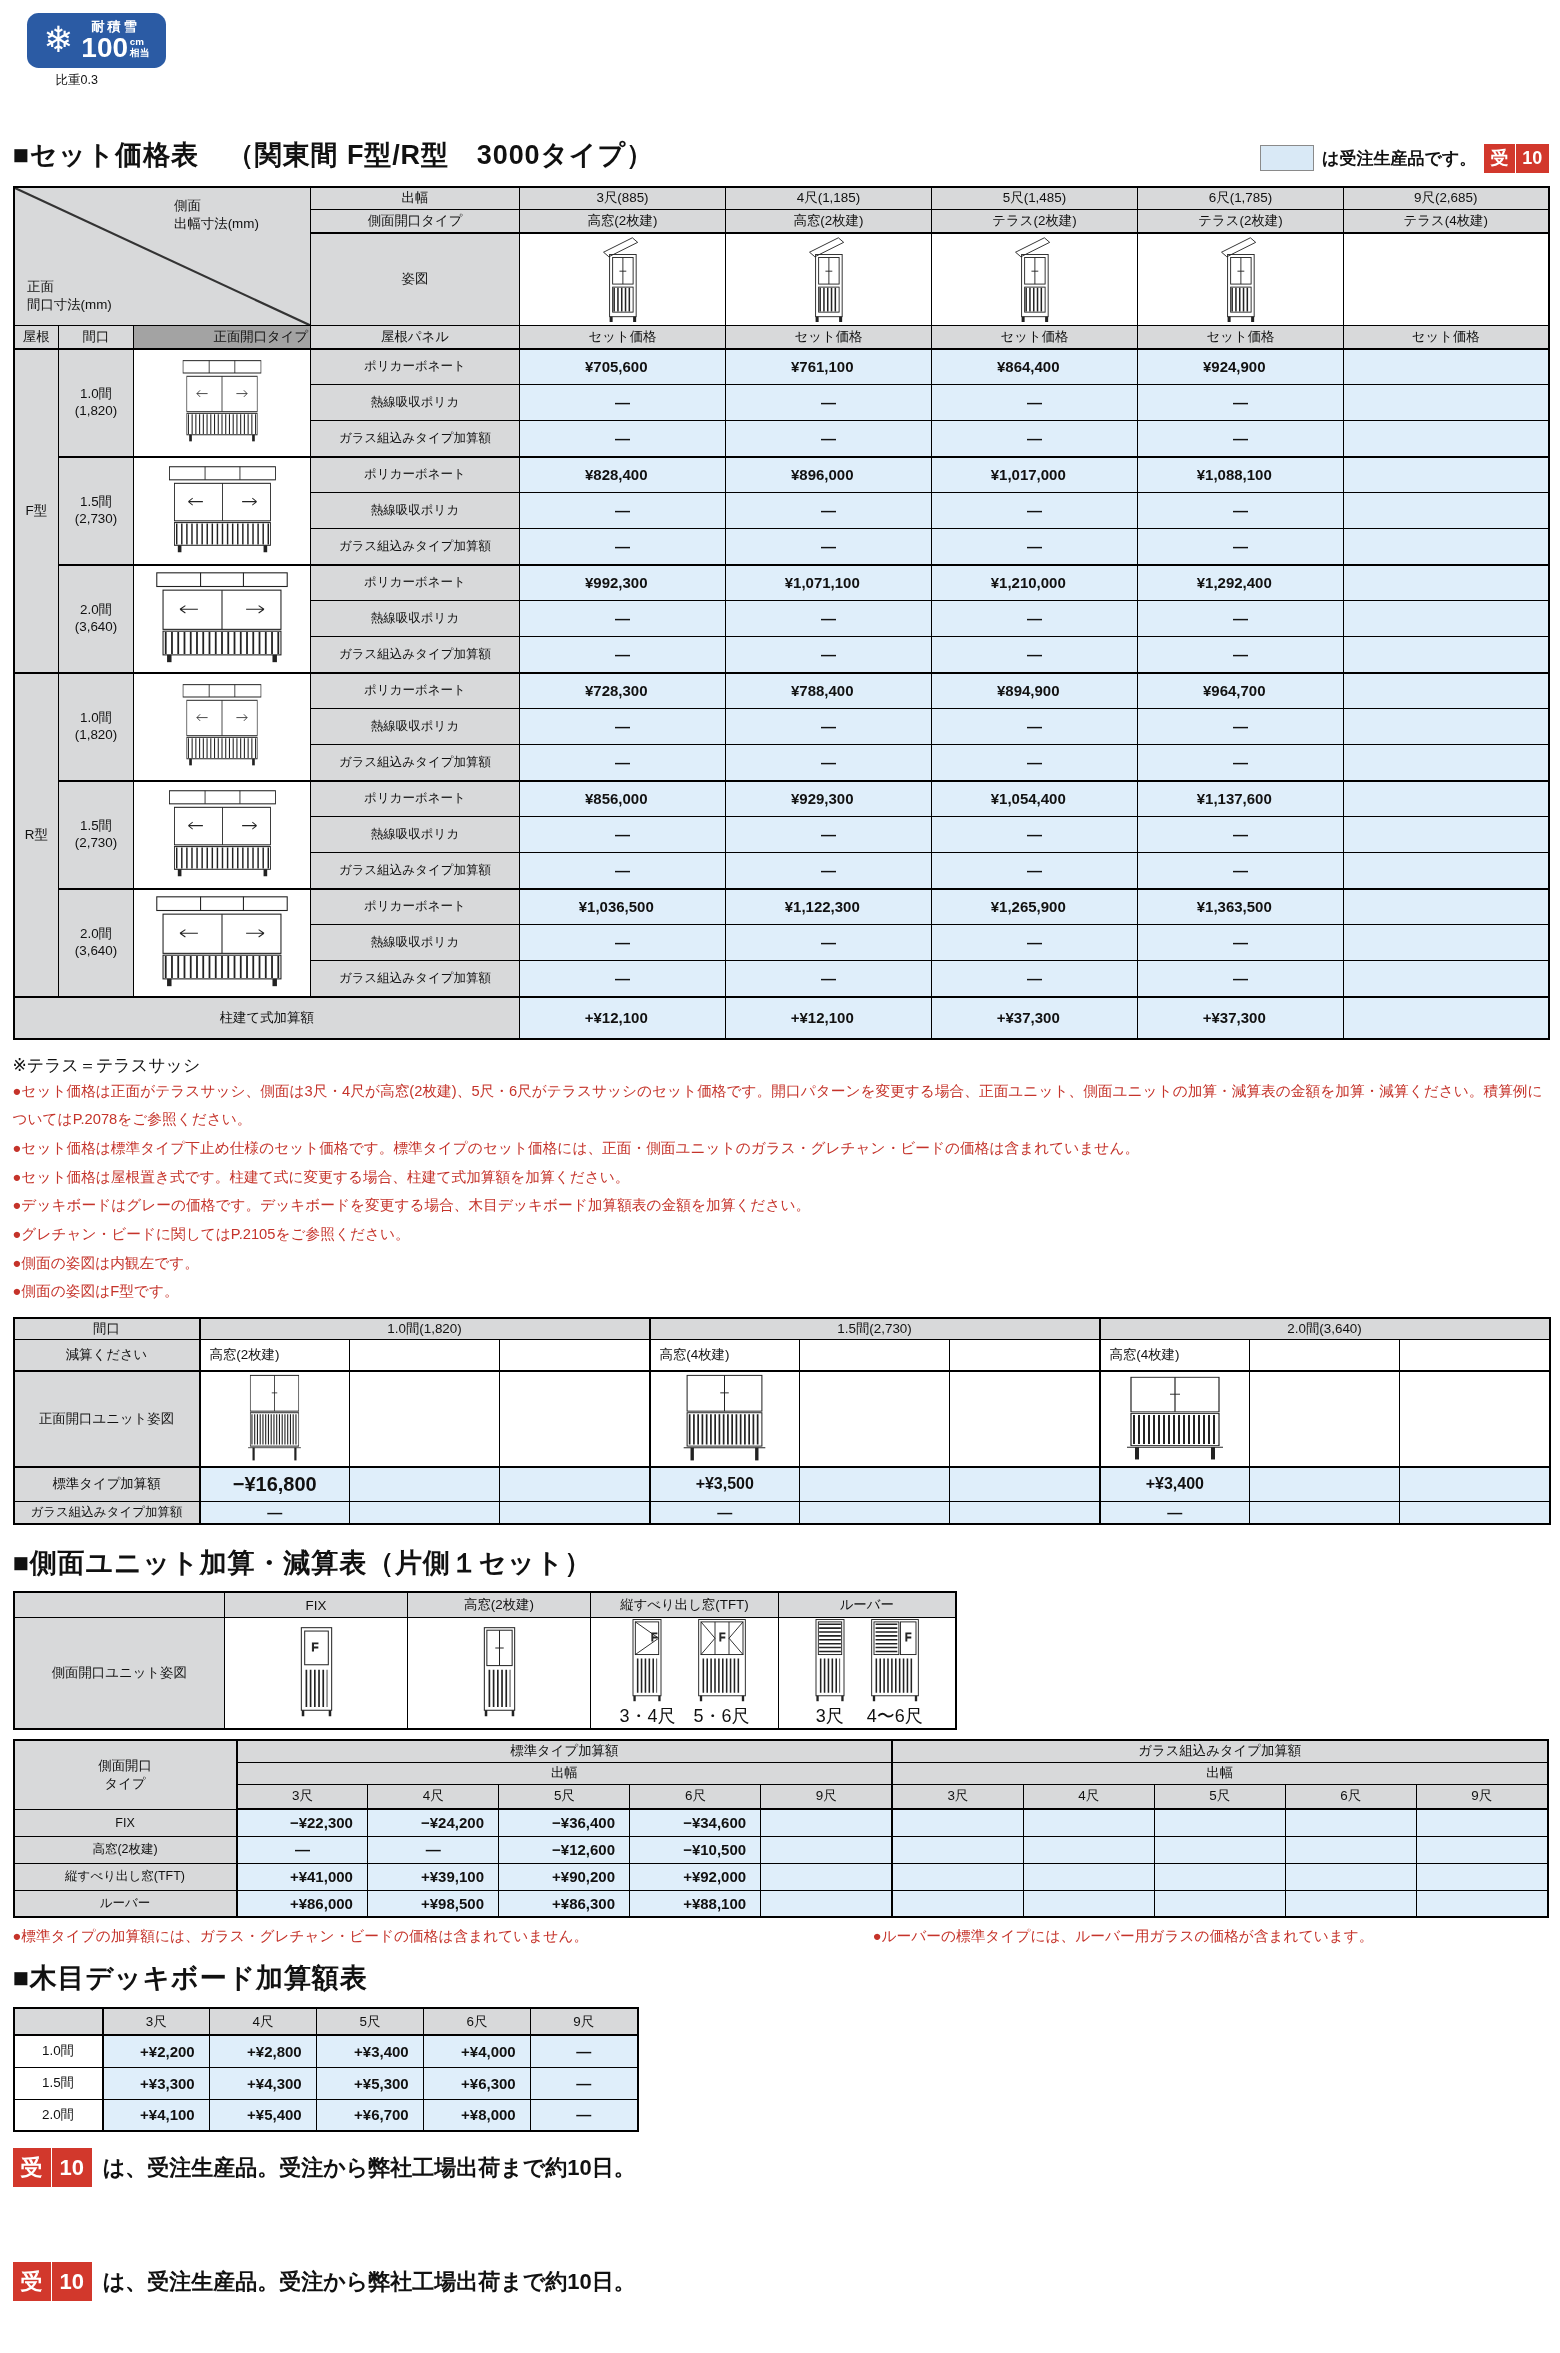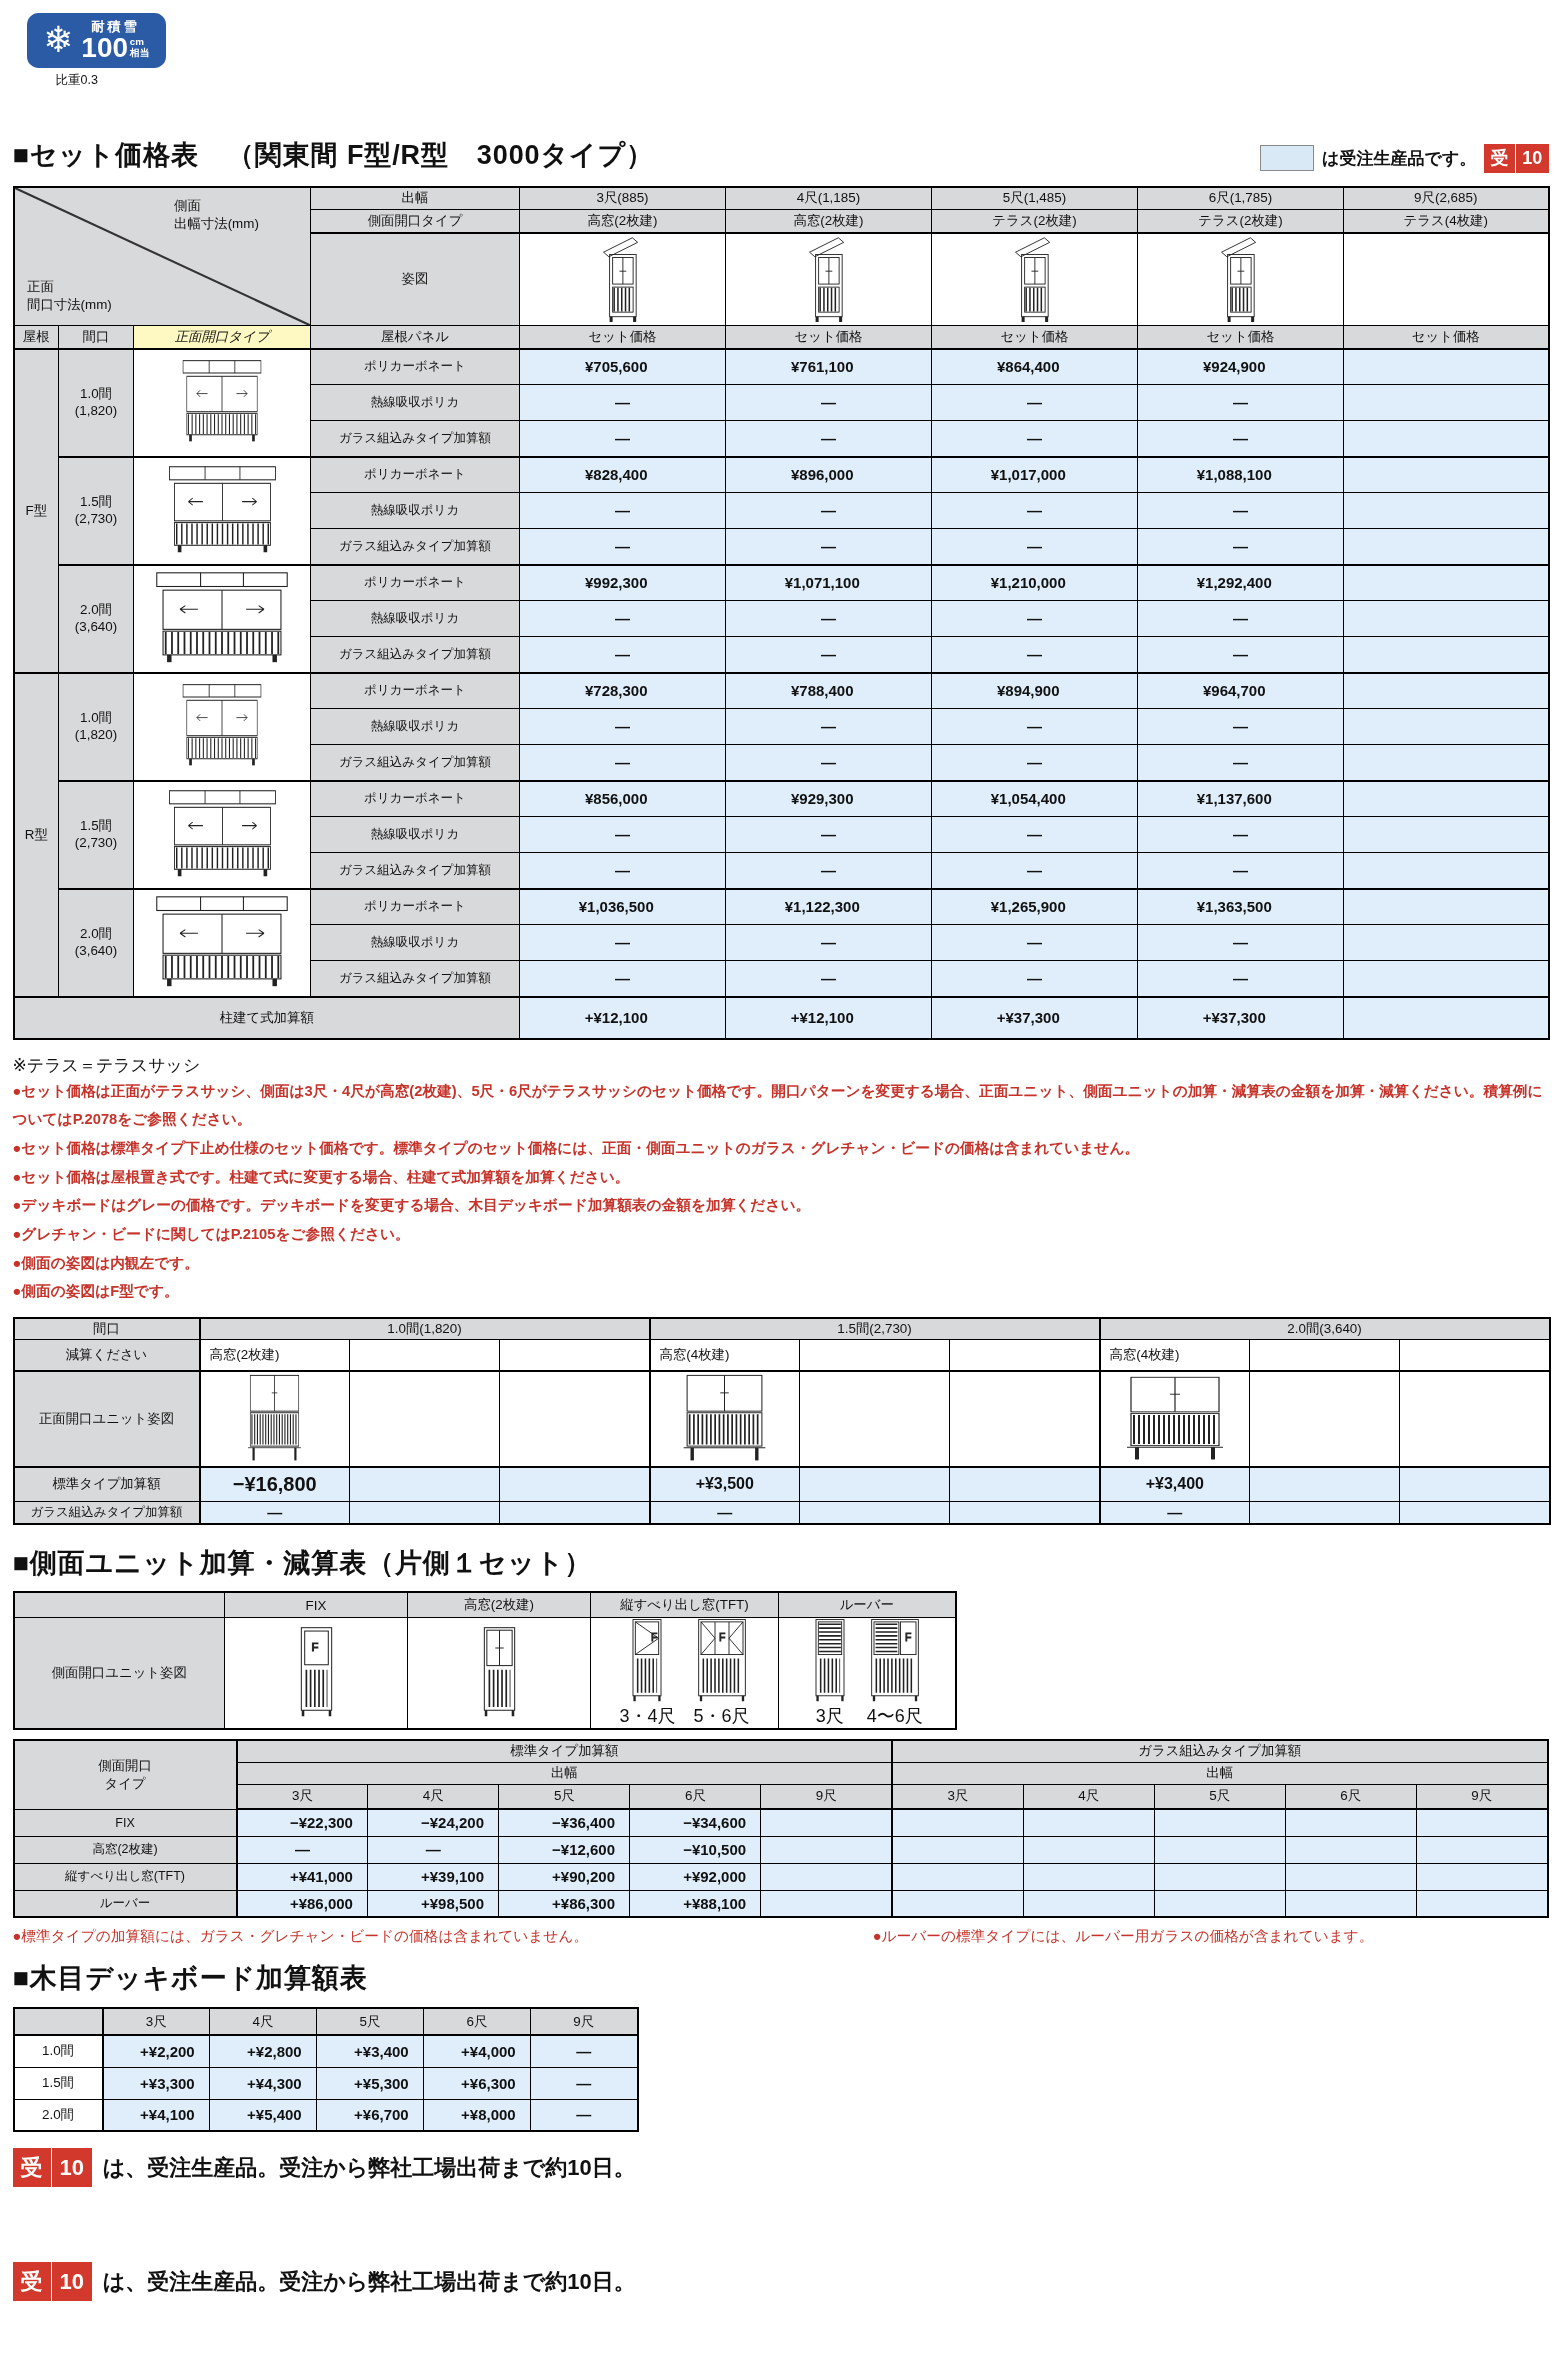--- a/index.html
+++ b/index.html
@@ -28,39 +28,39 @@
   .ob .r{padding:2.7px 6.3px;display:flex;align-items:center;font-size:18px;}
 
   
   table{border-collapse:collapse;table-layout:fixed;}
   td{border:1.8px solid #000;border-top-width:0.9px;border-bottom-width:0.9px;overflow:hidden;
      font-size:13.4px;vertical-align:middle;padding:0 1.8px;}
   tr.gt>td{border-top-width:2.7px;text-align:center;}
   tr.hb>td{border-bottom-width:2.7px;}
   .bl3{border-left-width:2.7px !important;}
   .glab{background:#d8d9da;text-align:center;}
-  .wlab{background:#fef9c3;text-align:center;font-style:italic;}
+  .wlab{background:#a3a3a3;text-align:right;}
   .draw{background:#fff;text-align:center;}
   .price{background:#dfeefa;text-align:right;padding-right:14.3px;font-weight:bold;font-size:15px;}
   .price.c{text-align:center;padding-right:1.8px;}
   .r24{height:21.4px;}.r26{height:23px;}.r28{height:25px;}.r30{height:27px;}
   .r36{height:32px;}.r38{height:34px;}.r40{height:36px;}.r47{height:42px;}
   .r104{height:93px;}.r108{height:96px;}.r122{height:109px;}
 
   .set{width:1536px;border:2.7px solid #000;margin-top:12.5px;}
   .set .panel-cell{font-size:12.5px;}
   .span-cell div{line-height:1.25;font-size:13.4px;}
   .corner{background:#d8d9da;position:relative;padding:0;}
   .diag{position:absolute;inset:0;width:100%;height:100%;}
   .diag line{stroke:#333;stroke-width:1.2px;}
   .c-top{position:absolute;top:9px;left:54%;text-align:left;font-size:13.4px;line-height:1.35;}
   .c-bot{position:absolute;bottom:10.7px;left:12.5px;text-align:left;font-size:13.4px;line-height:1.35;}
 
   .note0{margin-top:14.3px;font-size:17px;}
-  .bullets div{color:#c5332a;font-size:14.7px;line-height:1.95;font-weight:bold;}
+  .bullets div{color:#c5332a;font-size:14.7px;line-height:1.95;}
 
   .front{width:1536px;border:2.7px solid #000;margin-top:10.7px;}
   .sidea{width:941px;border:2.7px solid #000;margin-top:10.7px;}
   .sideb{width:1536px;border:2.7px solid #000;margin-top:9px;}
   .deck{width:625px;border:2.7px solid #000;margin-top:10.7px;}
   .deck td{font-size:13.4px;}
   .deck .price{font-size:15px;}
 
   .figrow{display:flex;justify-content:center;align-items:flex-end;gap:18px;}
   .figcol{display:flex;flex-direction:column;align-items:center;}

